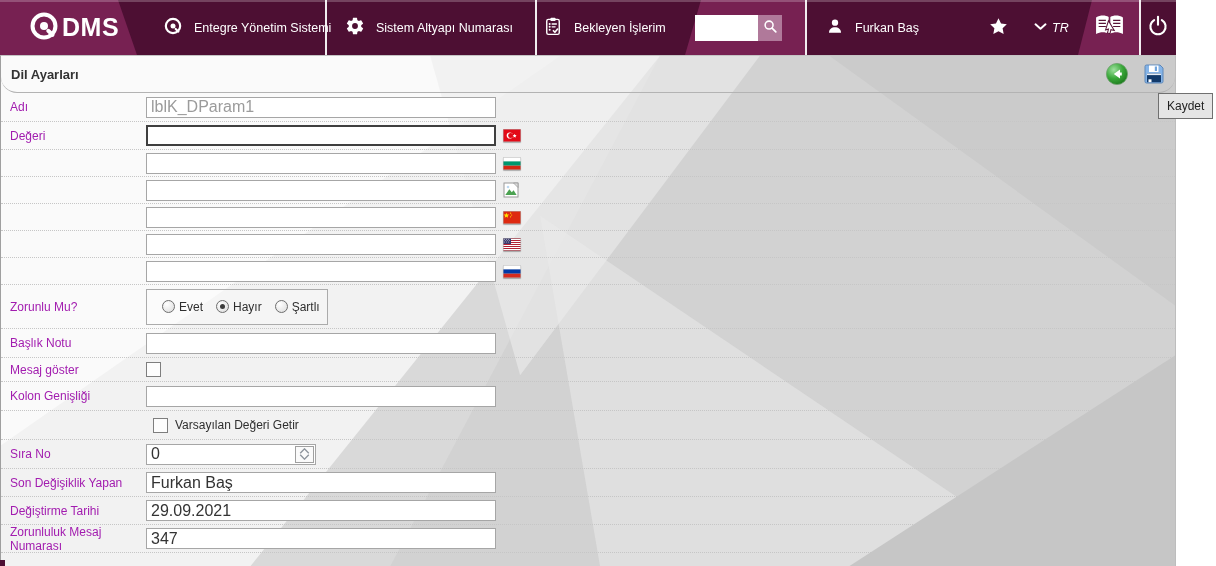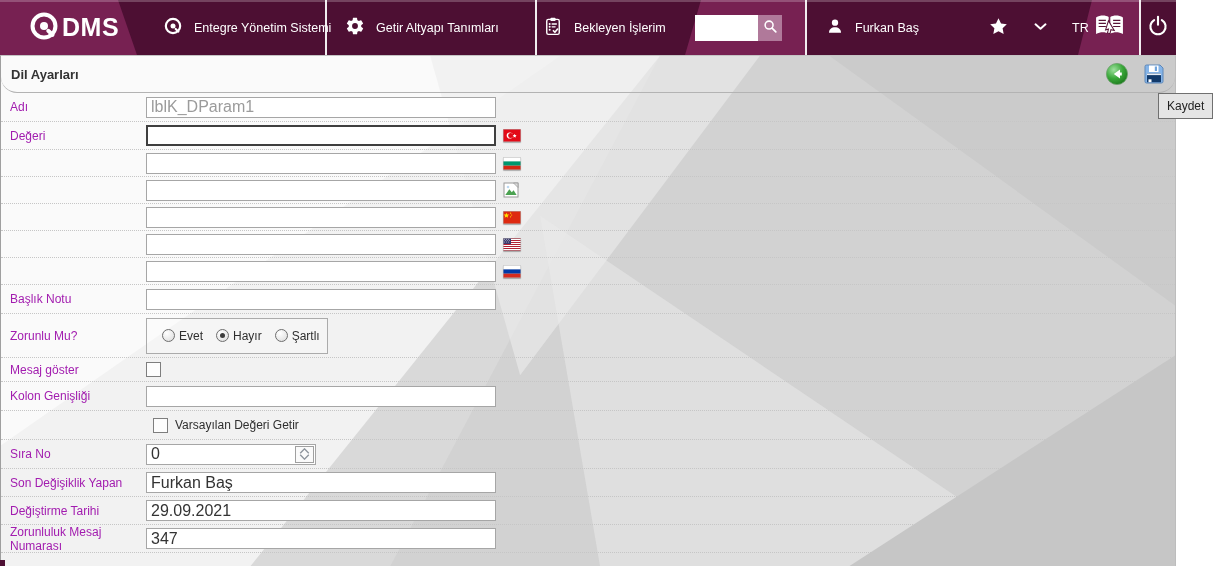--- a/index.html
+++ b/index.html
@@ -101,21 +101,21 @@
       </span>
       <span>Entegre Yönetim Sistemi</span>
     </div>
 
     <div class="tb-item" style="left:345px">
       <span>
         <svg width="20" height="20" viewBox="0 0 24 24">
             <path fill="#fff" d="M19.4 13c.04-.33.06-.66.06-1s-.02-.67-.06-1l2.1-1.6a.5.5 0 0 0 .12-.64l-2-3.46a.5.5 0 0 0-.6-.22l-2.5 1a7.5 7.5 0 0 0-1.7-1l-.38-2.65A.5.5 0 0 0 14 2h-4a.5.5 0 0 0-.5.43l-.37 2.65c-.62.26-1.2.6-1.72 1l-2.48-1a.5.5 0 0 0-.6.22l-2 3.46a.5.5 0 0 0 .12.64L4.55 11c-.04.33-.06.66-.06 1s.02.67.06 1l-2.1 1.6a.5.5 0 0 0-.12.64l2 3.46c.13.22.39.31.6.22l2.5-1c.52.4 1.1.74 1.71 1l.38 2.65c.04.25.25.43.5.43h4c.25 0 .46-.18.5-.43l.37-2.65c.62-.26 1.2-.6 1.72-1l2.48 1c.22.09.48 0 .6-.22l2-3.46a.5.5 0 0 0-.12-.64L19.4 13zM12 15.5a3.5 3.5 0 1 1 0-7 3.5 3.5 0 0 1 0 7z"></path>
           </svg>
       </span>
-      <span>Getir Altyapı Tanımları</span>
+      <span>Sistem Altyapı Numarası</span>
     </div>
 
     <div class="tb-item" style="left:543px">
       <span>
         <svg width="20" height="20" viewBox="0 0 24 24" fill="none" stroke="#fff" stroke-width="1.7">
             <rect x="4.5" y="4" width="15" height="18" rx="2"></rect>
             <rect x="9" y="2" width="6" height="4" rx="1" fill="#fff" stroke="none"></rect>
             <path d="M8 9.5h.01M8 13h.01M8 16.5h.01" stroke-width="2.4" stroke-linecap="round"></path>
             <path d="M11 9.5h5M11 13h3.5" stroke-linecap="round"></path>
             <path d="M12.5 17.7l1.8 1.8 3.2-3.8" stroke-width="2" stroke-linecap="round" stroke-linejoin="round"></path>
@@ -147,21 +147,21 @@
     </div>
 
     <div class="tb-item" style="left:988px">
       <span>
         <svg width="21" height="21" viewBox="0 0 24 24">
             <path d="M12 2.5l2.9 6 6.6.9-4.8 4.6 1.2 6.5L12 17.4 6.1 20.5l1.2-6.5L2.5 9.4l6.6-.9z" fill="#fff"></path>
           </svg>
       </span>
     </div>
 
-    <div class="tb-item" style="left:1033px; gap:24px;">
+    <div class="tb-item" style="left:1033px; gap:4px;font-style:italic;">
       <span>
         <svg width="15" height="15" viewBox="0 0 24 24">
             <path d="M4 8.5l8 7 8-7" stroke="#fff" stroke-width="3.2" fill="none" stroke-linecap="round" stroke-linejoin="round"></path>
           </svg>
       </span>
       <span>TR</span>
     </div>
 
     <div class="tb-item" style="left:1094px">
       <span>
@@ -330,47 +330,47 @@
             <svg class="flag" width="18" height="13" viewBox="0 0 18 13">
                 <rect width="18" height="4.4" fill="#fff"></rect>
                 <rect y="4.4" width="18" height="4.3" fill="#0039a6"></rect>
                 <rect y="8.7" width="18" height="4.3" fill="#d52b1e"></rect>
                 <rect width="18" height="13" fill="none" stroke="#b0b0b0" stroke-width="1"></rect>
               </svg>
           </span>
         </div>
       </div>
 
-      <div class="row" style="height:29px">
-        <div class="lbl">Başlık Notu</div>
-        <div class="ctrl">
-            <input class="tinput" type="text" value="" style="">
-          </div>
-      </div>
-
       <div class="row" style="height:44px">
         <div class="lbl">Zorunlu Mu?</div>
         <div class="ctrl">
           <div class="radio-box">
             <span class="radio-opt">
               <span class="radio"></span>
               <span>Evet</span>
             </span>
             <span class="radio-opt">
               <span class="radio sel"></span>
               <span>Hayır</span>
             </span>
             <span class="radio-opt">
               <span class="radio"></span>
               <span>Şartlı</span>
             </span>
           </div>
         </div>
       </div>
 
+      <div class="row" style="height:29px">
+        <div class="lbl">Başlık Notu</div>
+        <div class="ctrl">
+            <input class="tinput" type="text" value="" style="">
+          </div>
+      </div>
+
       <div class="row" style="height:24px">
         <div class="lbl">Mesaj göster</div>
         <div class="ctrl">
             <span class="cbx"></span>
           </div>
       </div>
 
       <div class="row" style="height:29px">
         <div class="lbl">Kolon Genişliği</div>
         <div class="ctrl">

